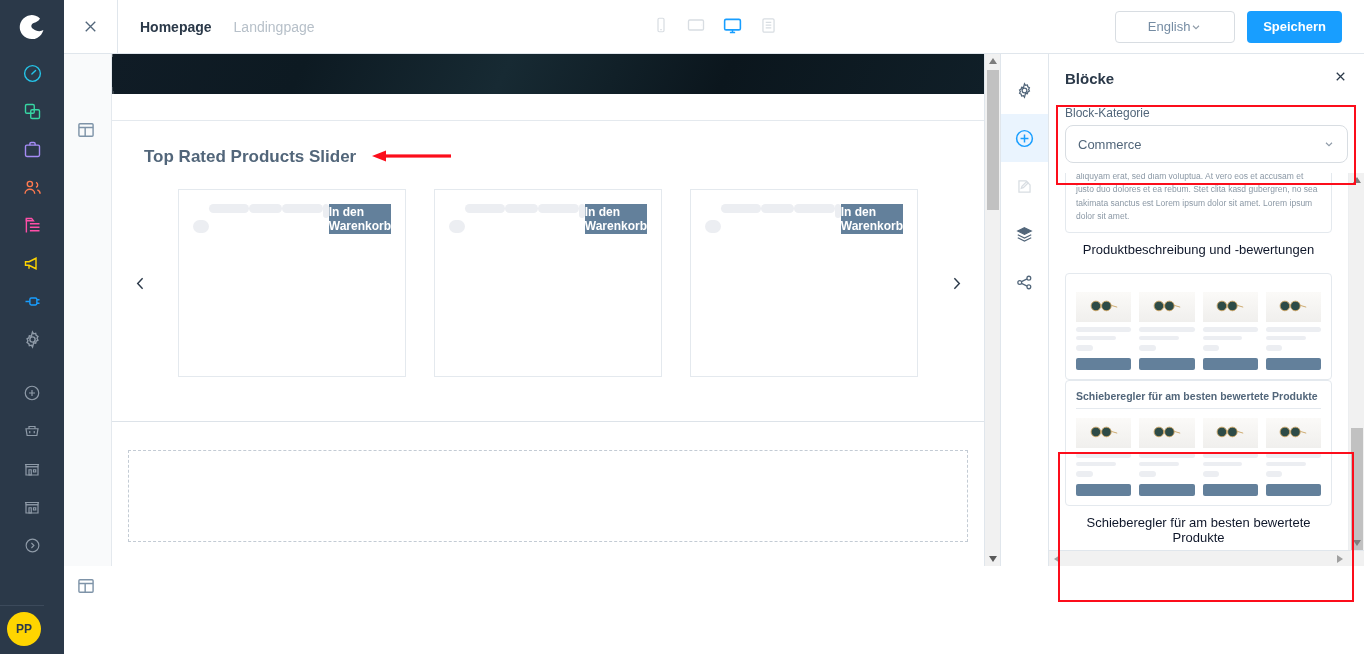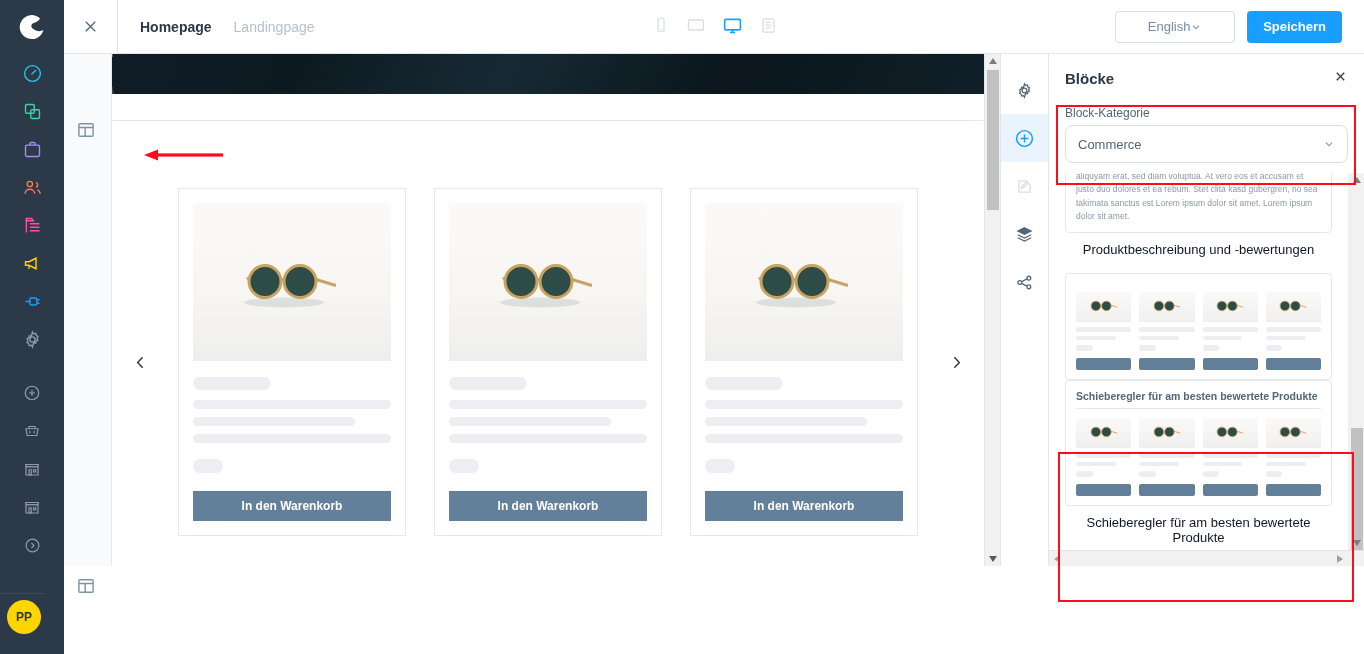--- a/index.html
+++ b/index.html
@@ -19,21 +19,21 @@
     flex: 0 0 64px; position: relative;
   }
   .admin-logo { height: 54px; display: flex; align-items: center; justify-content: center; width: 100%; }
   .rail-group { display: flex; flex-direction: column; align-items: center; width: 100%; }
   .rail-item {
     width: 64px; height: 38px; display: flex; align-items: center; justify-content: center;
     cursor: pointer;
   }
   .rail-spacer { height: 16px; }
   .rail-bottom { position: absolute; bottom: 0; left: 0; width: 48px;
-    background: #2b3949; padding-bottom: 20px; }
+    background: #2b3949; padding-bottom: 8px; }
   .avatar {
     width: 34px; height: 34px; border-radius: 50%; background: #ffd500;
     color: #2b3949; font-size: 12px; font-weight: bold;
     display: flex; align-items: center; justify-content: center; margin: 5px auto 0;
     cursor: pointer;
   }
   .rail-divider { width: 44px; height: 1px; background: #3c4a5b; margin: 6px 0; }
 
   
   .main { flex: 1 1 auto; display: flex; flex-direction: column; height: 566px; min-width: 0; }
@@ -107,21 +107,21 @@
   .red-arrow { margin-left: 14px; margin-bottom: 22px; }
 
   .slider-row { display: flex; align-items: center; gap: 12px; }
   .chev {
     width: 24px; flex: 0 0 24px; display: flex; align-items: center; justify-content: center;
     color: #2b3949; cursor: pointer;
   }
   .cards { display: flex; gap: 28px; flex: 1 1 auto; justify-content: center; }
   .pcard {
     width: 228px; border: 1px solid #e4e9ee; background: #fff; padding: 14px;
-    display: flex; flex-direction: column;
+    display: flex; flex-direction: row;
   }
   .pimg {
     height: 158px; position: relative; overflow: hidden;
     background: linear-gradient(180deg,#fbfaf8 0%,#f7f6f3 55%,#eeeeec 100%);
   }
   .pimg .glass { position: absolute; left: 50%; top: 52%; transform: translate(-50%,-50%); }
   .skel { background: #eceef2; border-radius: 9px; }
   .s1 { width: 78px; height: 13px; margin: 16px 0 10px 0; }
   .s2 { width: 100%; height: 9px; margin-bottom: 8px; }
   .s3 { width: 82%; height: 9px; margin-bottom: 8px; }
@@ -383,20 +383,21 @@
             </svg>
           </div>
         </div>
 
         <div class="canvas">
           <div class="hero-img"></div>
           <div class="section-sep"></div>
 
           <div class="slider-block">
             <div class="title-row">
+              <h2 class="slider-title">Top Rated Products Slider</h2>
               <span class="red-arrow">
                 <svg width="82" height="16" viewBox="0 0 82 16">
                   <path d="M2 8 L16 2.5 L16 13.5 Z" fill="#fc0d1b"></path>
                   <rect x="15" y="6.4" width="66" height="3.2" fill="#fc0d1b"></rect>
                 </svg>
               </span>
             </div>
 
             <div class="slider-row">
               <div class="chev">

